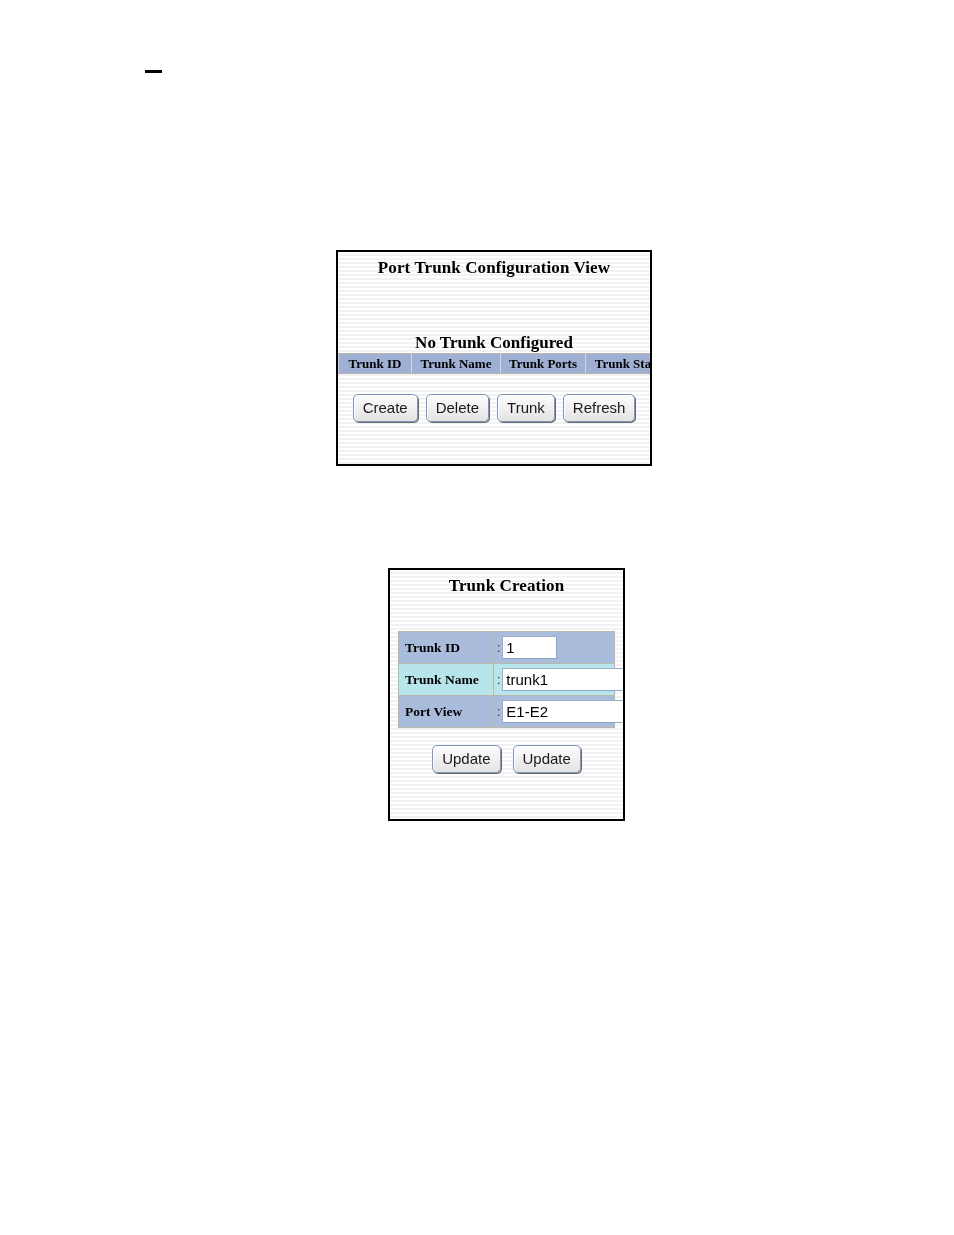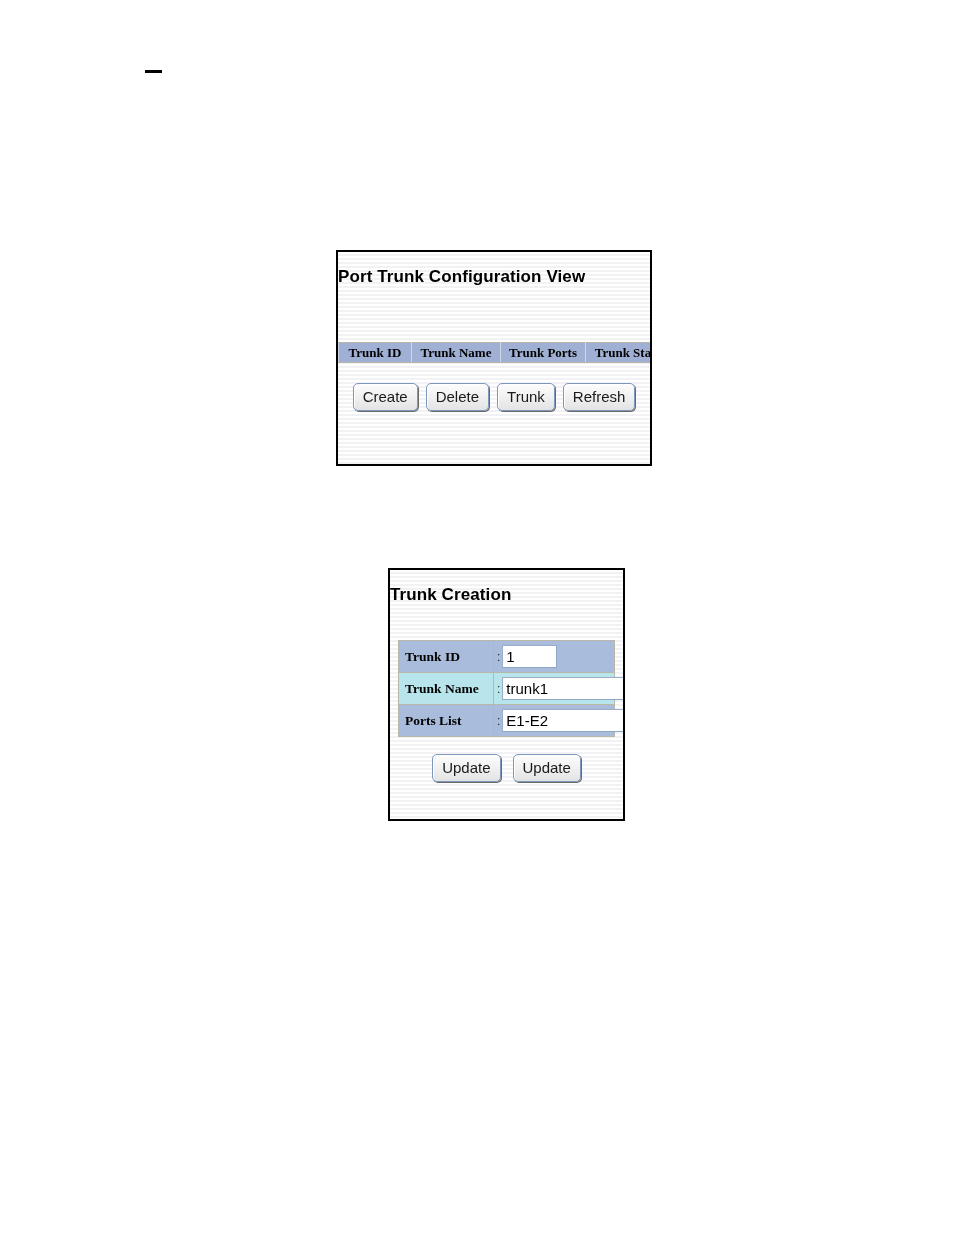--- a/index.html
+++ b/index.html
@@ -48,26 +48,26 @@
   }
 
   #panel-trunk-creation {
     left: 388px;
     top: 568px;
     width: 237px;
     height: 253px;
   }
 
   .panel-title {
-    text-align: left;
-    font-family: Liberation Sans, sans-serif;
+    text-align: center;
+    font-family: Liberation Serif, serif;
     font-weight: bold;
     font-size: 17px;
     color: #000000;
-    padding-top: 15px;
+    padding-top: 6px;
     letter-spacing: 0.1px;
   }
 
   .panel-status {
     text-align: center;
     font-family: "Liberation Serif", serif;
     font-weight: bold;
     font-size: 17px;
     color: #000000;
   }
@@ -192,20 +192,21 @@
 <body>
 
 <div class="page-dash"></div>
 
 <div class="panel" id="panel-trunk-view">
 
   <div class="panel-title">Port Trunk Configuration View</div>
 
   <div class="spacer-55"></div>
 
+  <div class="panel-status">No Trunk Configured</div>
 
   <table class="trunk-table">
     <thead>
       <tr>
         <th class="col-id">Trunk ID</th>
         <th class="col-name">Trunk Name</th>
         <th class="col-ports">Trunk Ports</th>
         <th class="col-state">Trunk State</th>
       </tr>
     </thead>
@@ -242,21 +243,21 @@
         <td class="form-label tone-cyan">Trunk Name</td>
         <td class="form-value tone-cyan">
           <div class="value-wrap">
             <span class="colon">:</span>
             <input class="text-input input-wide" type="text" value="trunk1" style="">
           </div>
         </td>
       </tr>
 
       <tr>
-        <td class="form-label tone-blue">Ports List</td>
+        <td class="form-label tone-blue">Port View</td>
         <td class="form-value tone-blue">
           <div class="value-wrap">
             <span class="colon">:</span>
             <input class="text-input input-wide" type="text" value="E1-E2" style="">
           </div>
         </td>
       </tr>
     </tbody>
   </table>
 

